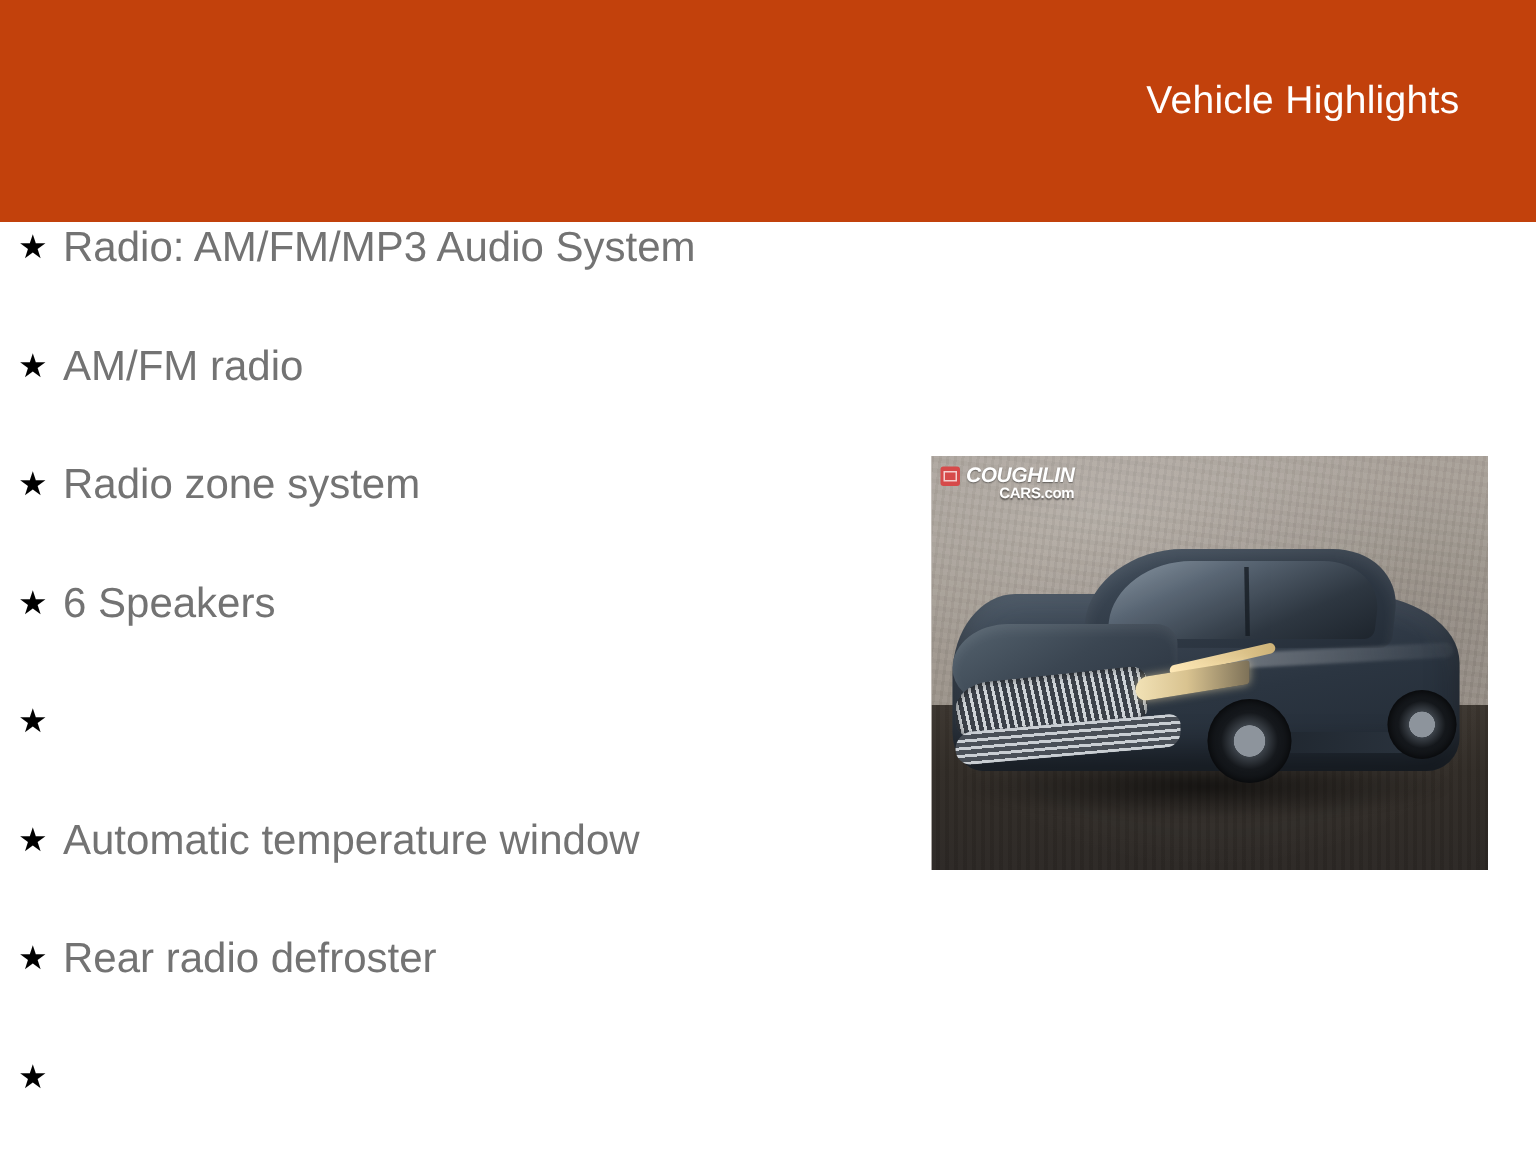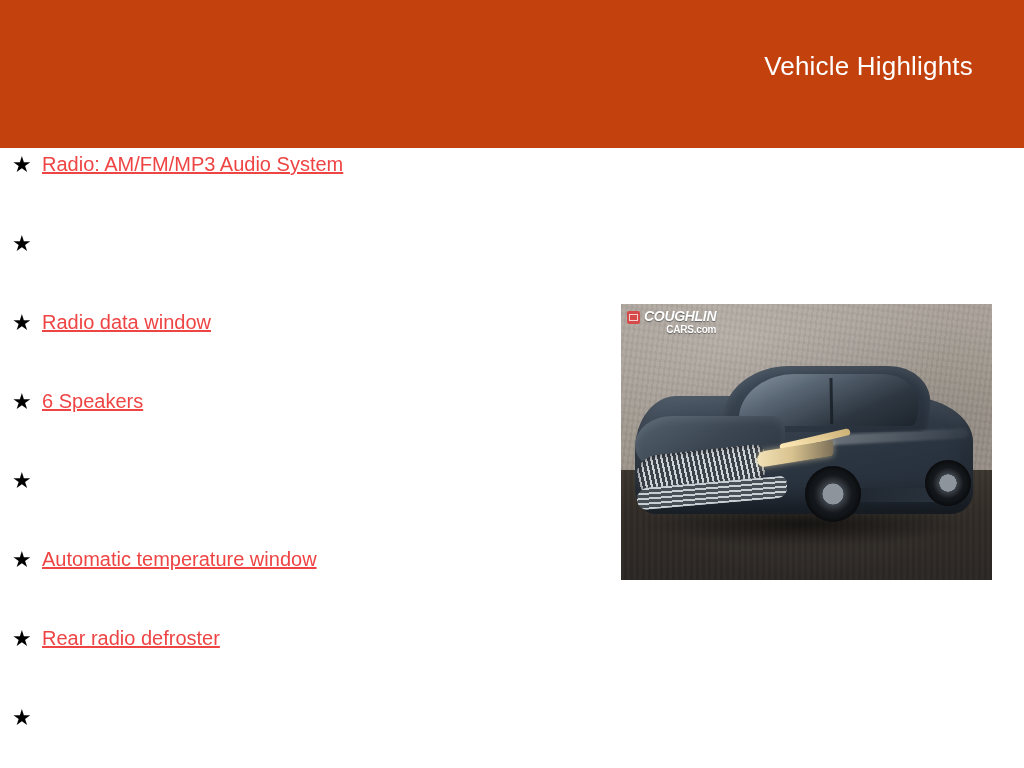--- a/index.html
+++ b/index.html
@@ -58,26 +58,25 @@
   .bullet-star {
     display: inline-block;
     width: 30px;
     flex: 0 0 30px;
     color: #000000;
     font-size: 22px;
     line-height: 33px;
     text-align: left;
   }
   .highlight-label {
-    color: #ef4444;
-    font-size: 20px;
+    color: #737373;
+    font-size: 28px;
     line-height: 33px;
     font-weight: 400;
     white-space: nowrap;
-    text-decoration: underline;
   }
 
   
   .vehicle-photo {
     position: absolute;
     left: 621px;
     top: 304px;
     width: 371px;
     height: 276px;
     overflow: hidden;
@@ -332,24 +331,25 @@
   <div class="header-title">Vehicle Highlights</div>
 </div>
 
 <ul class="highlights-list">
   <li class="highlight-item">
     <span class="bullet-star">★</span>
     <span class="highlight-label">Radio: AM/FM/MP3 Audio System</span>
   </li>
   <li class="highlight-item">
     <span class="bullet-star">★</span>
-  </li>
-  <li class="highlight-item">
-    <span class="bullet-star">★</span>
-    <span class="highlight-label">Radio data window</span>
+    <span class="highlight-label">AM/FM radio</span>
+  </li>
+  <li class="highlight-item">
+    <span class="bullet-star">★</span>
+    <span class="highlight-label">Radio zone system</span>
   </li>
   <li class="highlight-item">
     <span class="bullet-star">★</span>
     <span class="highlight-label">6 Speakers</span>
   </li>
   <li class="highlight-item">
     <span class="bullet-star">★</span>
   </li>
   <li class="highlight-item">
     <span class="bullet-star">★</span>

